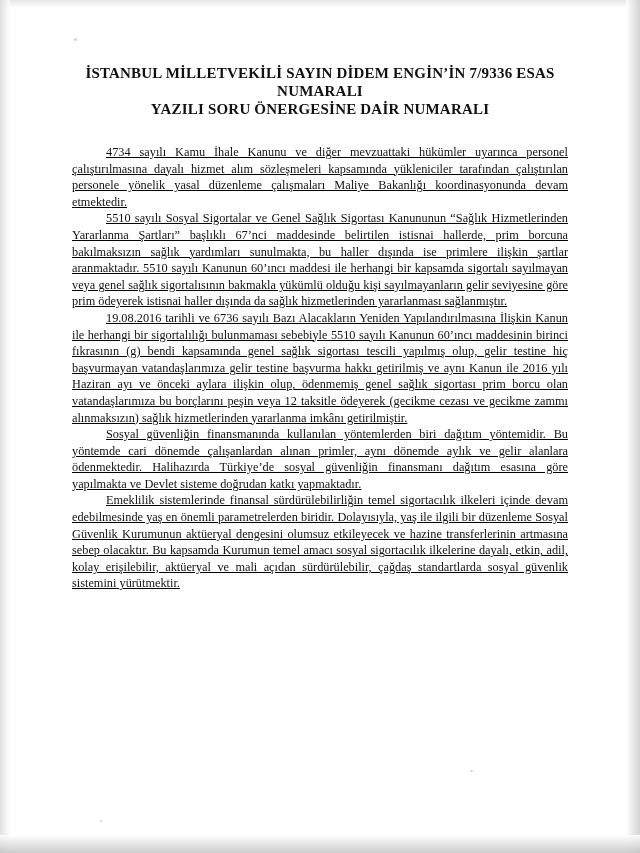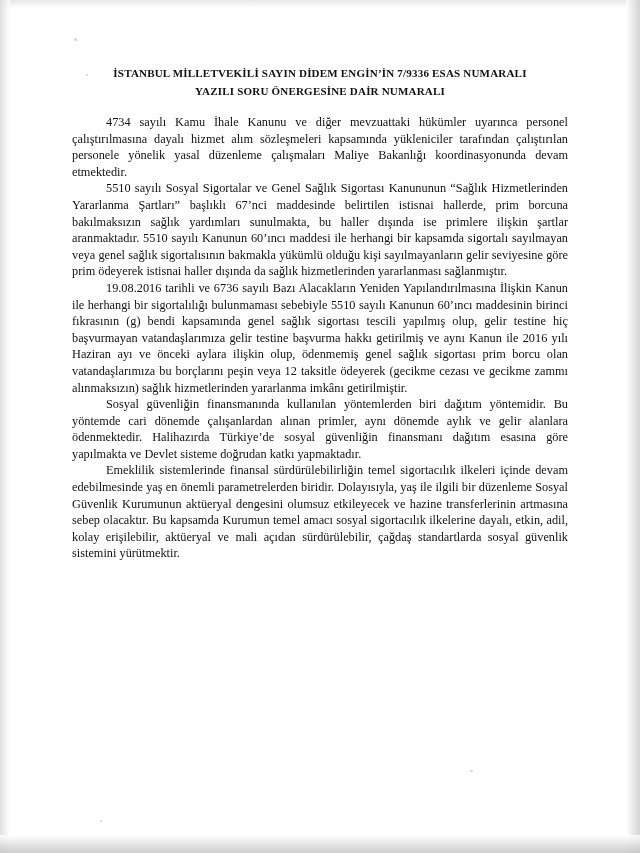--- a/index.html
+++ b/index.html
@@ -56,42 +56,43 @@
     opacity: 0.65;
   }
   .content {
     position: absolute;
     left: 72px;
     top: 64px;
     width: 496px;
   }
   .doc-title {
     text-align: center;
-    font-size: 11px;
+    font-size: 15px;
     line-height: 18px;
     font-weight: bold;
     letter-spacing: 0.2px;
     color: #111;
-    margin: 0 8px 14px 8px;
+    margin: 0 8px 26px 8px;
   }
   .doc-title .line {
     display: block;
   }
   .para {
     text-align: justify;
     text-justify: inter-word;
     font-size: 12.3px;
     line-height: 16.6px;
     color: #121212;
     margin: 0 0 0 0;
     text-indent: 34px;
     hyphens: none;
   }
   .body-block {
     margin-top: 10px;
+    text-decoration: underline;
   }
 </style>
 </head>
 <body>
 
 <div class="page">
 
   <div class="scan-edge-top"></div>
   <div class="scan-edge-left"></div>
   <div class="scan-edge-right"></div>

